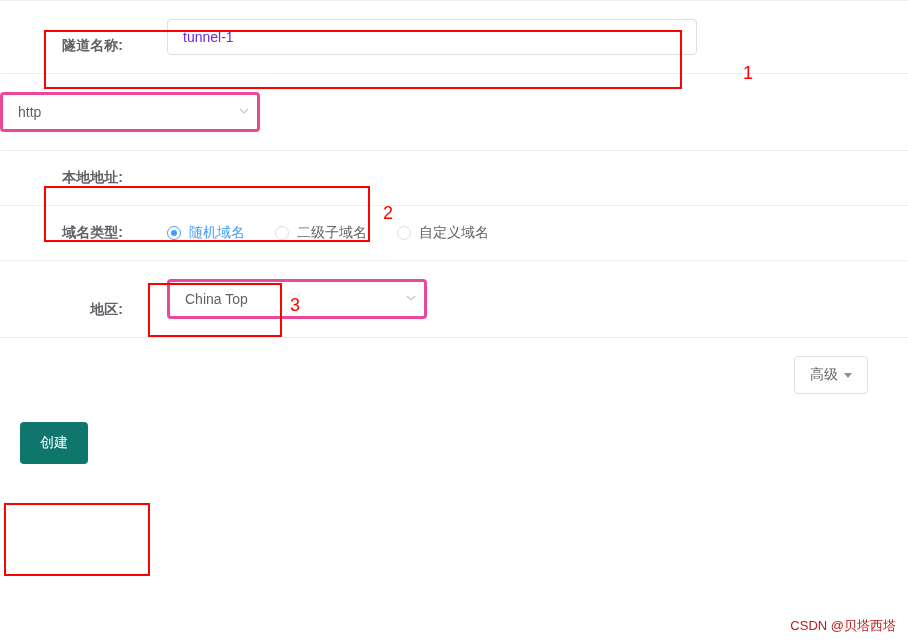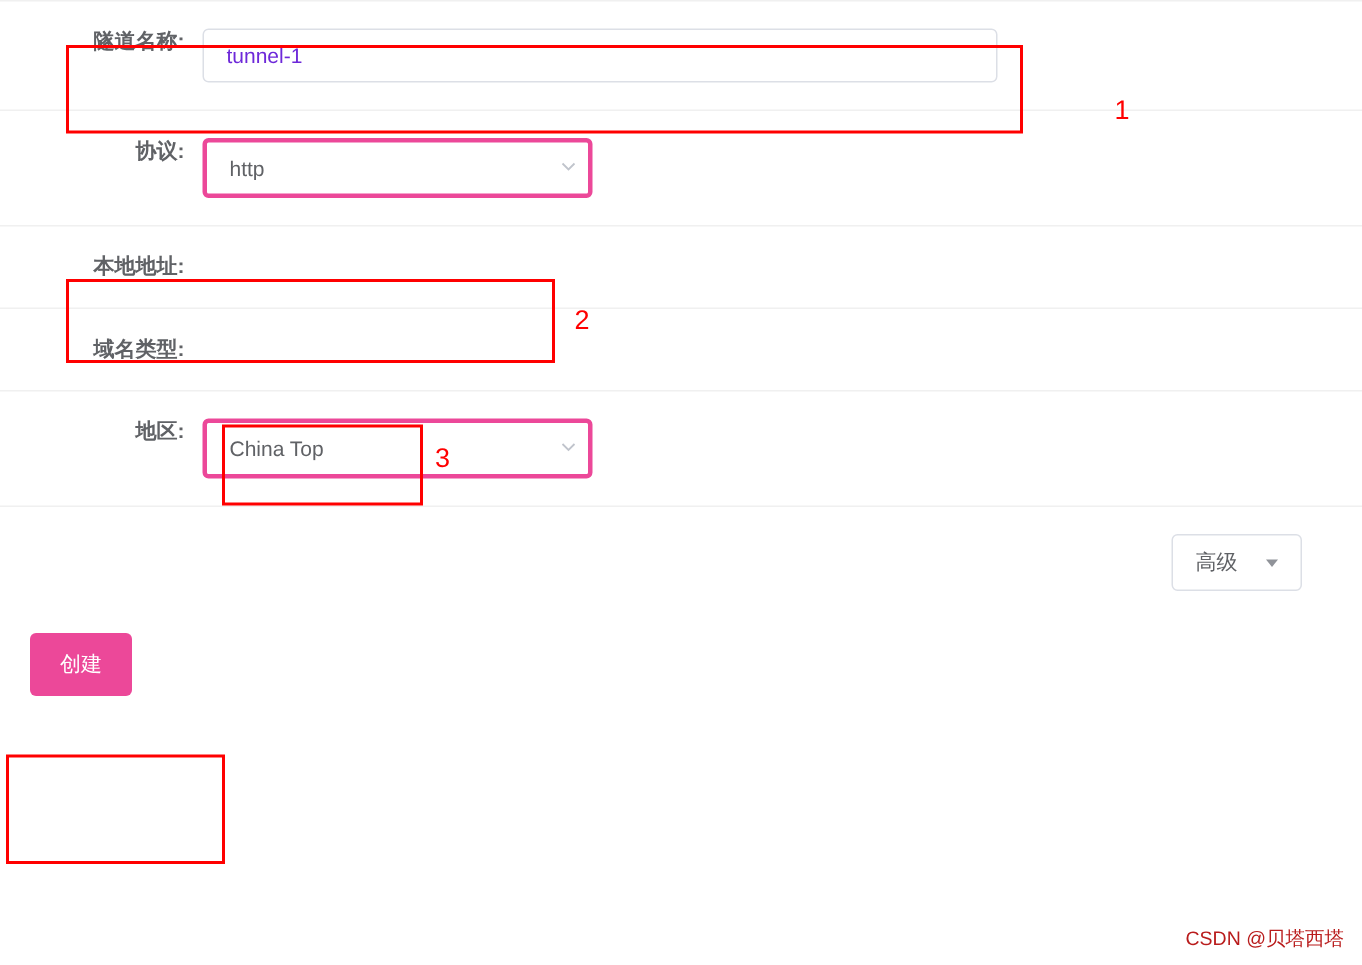--- a/index.html
+++ b/index.html
@@ -7,23 +7,24 @@
       font-family: "Microsoft YaHei", Arial, sans-serif;
       font-size: 14px;
       color: #606266;
       background: #fff;
       width: 908px;
       height: 643px;
       position: relative;
     }
     .form-row {
       display: flex;
-      align-items: flex-start;
+      align-items: flex-end;
       padding: 18px 0;
       border-bottom: 1px solid #f0f0f0;
+      gap: 32px;
     }
     .form-label {
       width: 135px;
       text-align: right;
       padding-right: 12px;
       color: #606266;
       font-weight: bold;
     }
     .text-input {
       height: 36px;
@@ -105,31 +106,31 @@
     .advanced-btn {
       border: 1px solid #dcdfe6;
       background: #fff;
       padding: 9px 15px;
       border-radius: 4px;
       font-size: 14px;
       color: #606266;
       cursor: pointer;
       display: flex;
       align-items: center;
-      gap: 19px;
+      gap: 6px;
       font-family: inherit;
     }
     .triangle-down {
       width: 0; height: 0;
       border-left: 4px solid transparent;
       border-right: 4px solid transparent;
       border-top: 5px solid #909399;
     }
     .create-btn {
-      background: #ec4899;
+      background: #0f766e;
       color: #fff;
       border: none;
       padding: 12px 20px;
       border-radius: 4px;
       font-size: 14px;
       cursor: pointer;
       margin-left: 20px;
       font-family: inherit;
     }
     .annot-box {
@@ -154,37 +155,50 @@
   </style>
 </head>
 <body>
 
 <div class="form-row top-border">
   <div class="form-label">隧道名称:</div>
   <input class="text-input wide" type="text" value="tunnel-1" style="">
 </div>
 
 <div class="form-row">
-  <div class="form-label">协议:</div>
   <div class="select-wrap">
     <input class="select-input" type="text" readonly="" value="http" style="">
     <span class="select-chevron">
       <svg width="12" height="12" viewBox="0 0 12 12">
           <path d="M2 4 L6 8 L10 4" stroke="#c0c4cc" stroke-width="1.2" fill="none"></path>
         </svg>
     </span>
   </div>
 </div>
 
 <div class="form-row">
   <div class="form-label">本地地址:</div>
 </div>
 
 <div class="form-row">
   <div class="form-label">域名类型:</div>
+  <div class="radio-group">
+    <label class="radio-item">
+      <span class="radio-circle checked"></span>
+      <span class="radio-label active">随机域名</span>
+    </label>
+    <label class="radio-item">
+      <span class="radio-circle"></span>
+      <span class="radio-label">二级子域名</span>
+    </label>
+    <label class="radio-item">
+      <span class="radio-circle"></span>
+      <span class="radio-label">自定义域名</span>
+    </label>
+  </div>
 </div>
 
 <div class="form-row">
   <div class="form-label">地区:</div>
   <div class="select-wrap">
     <input class="select-input" type="text" readonly="" value="China Top" style="">
     <span class="select-chevron">
       <svg width="12" height="12" viewBox="0 0 12 12">
           <path d="M2 4 L6 8 L10 4" stroke="#c0c4cc" stroke-width="1.2" fill="none"></path>
         </svg>

